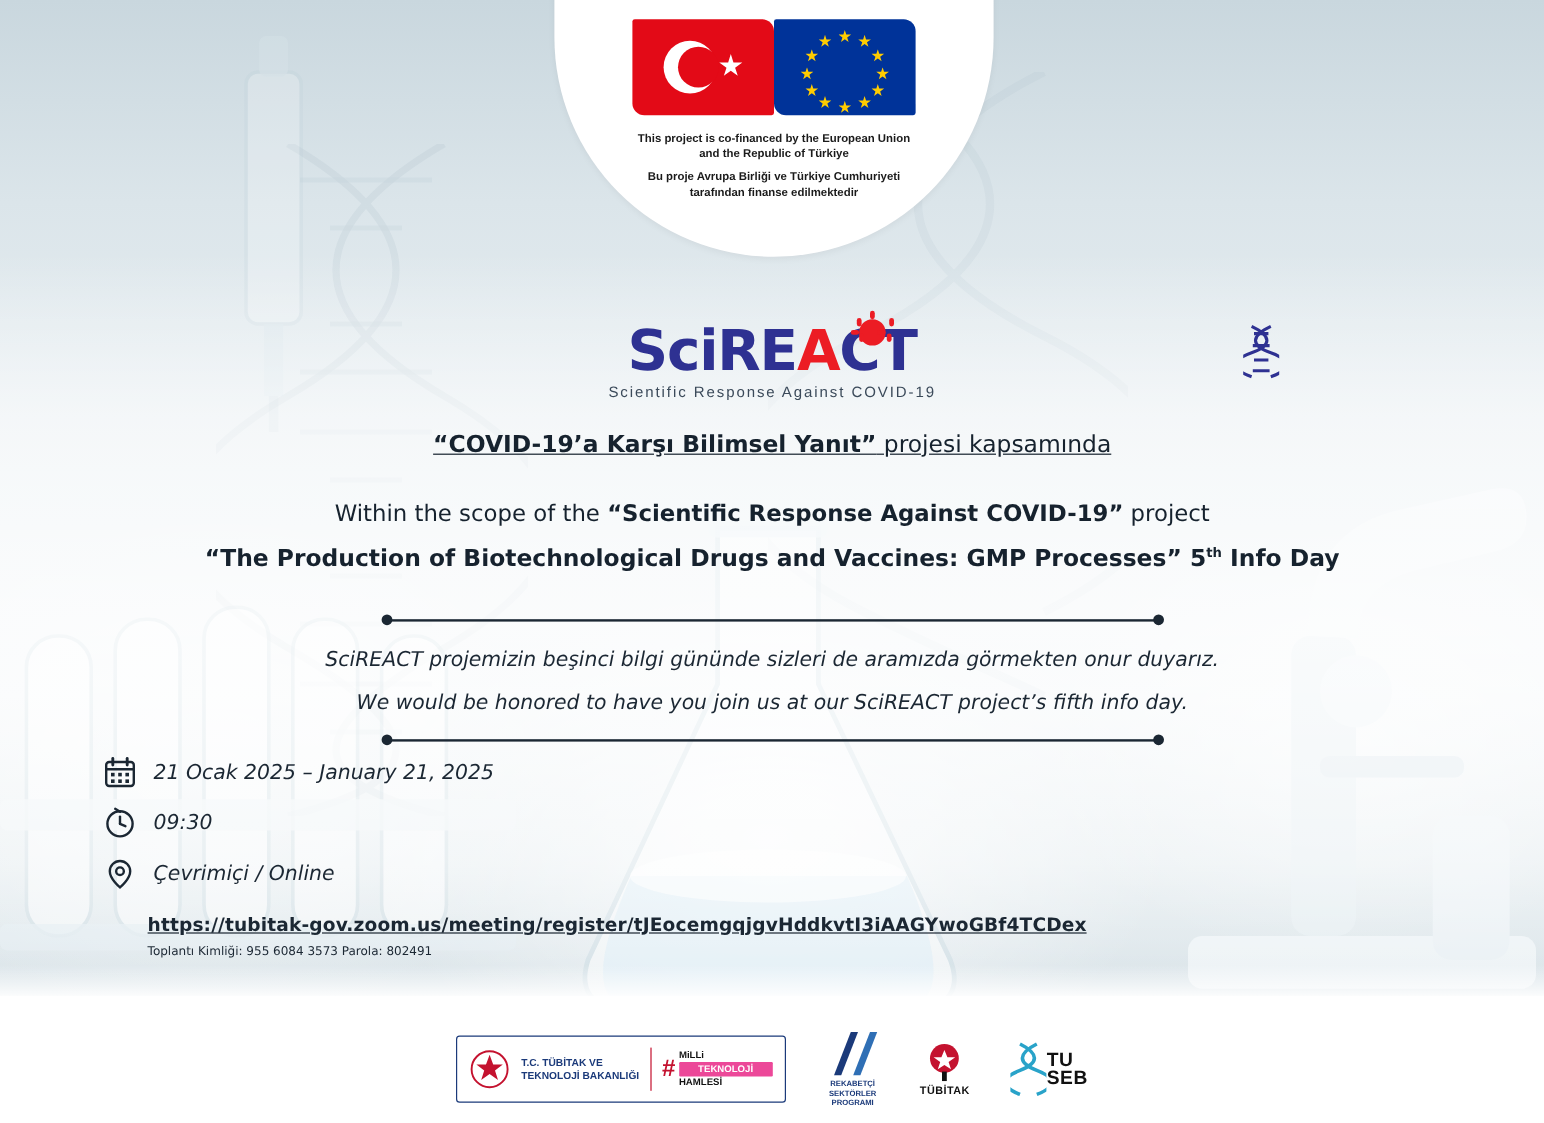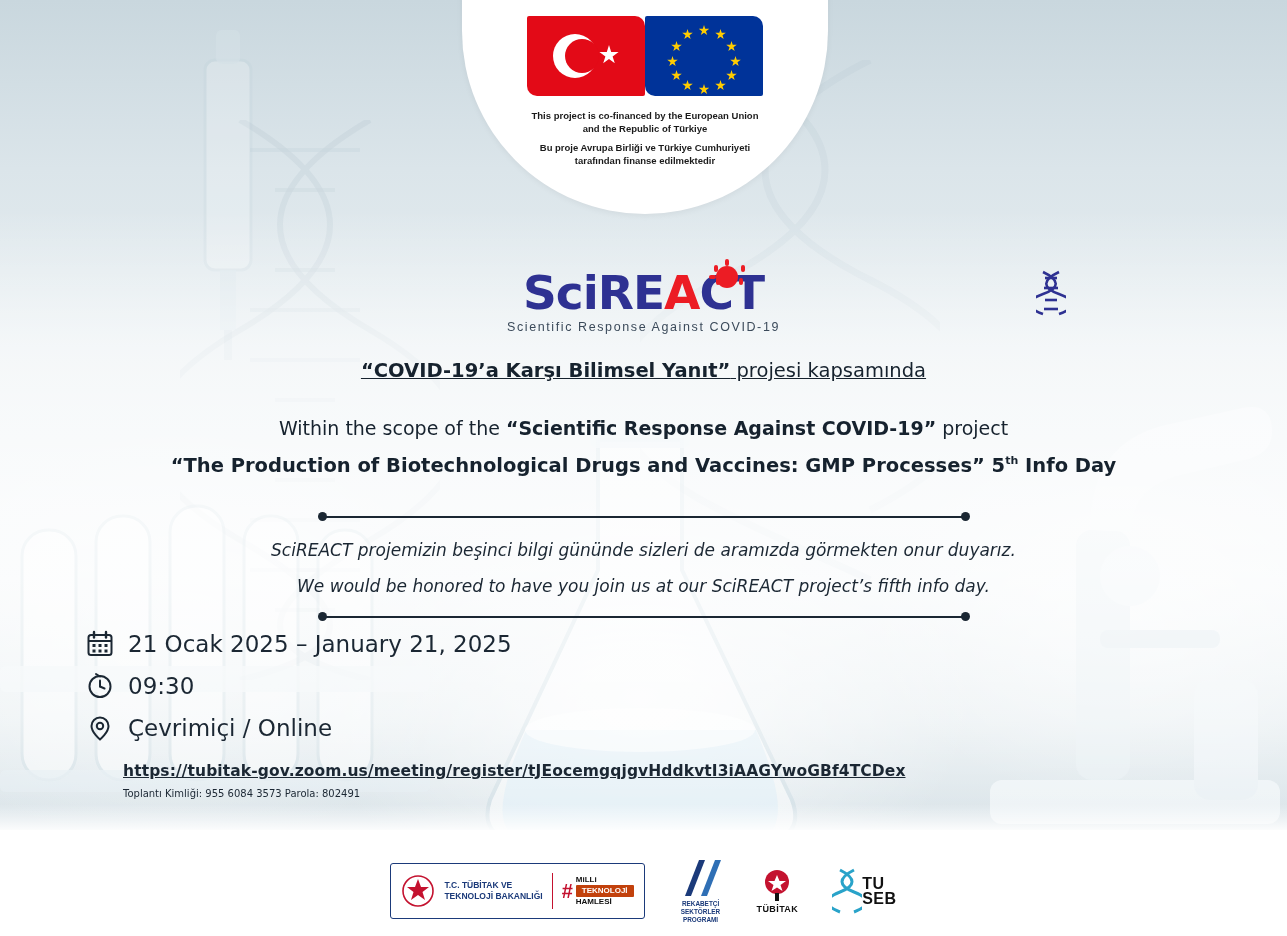--- a/index.html
+++ b/index.html
@@ -158,21 +158,21 @@
     font-family: "DejaVu Sans", sans-serif;
     font-style: italic; font-size: 17px; color: #1b2733;
     margin: 18px 0 0 0;
   }
   .it-line.second { margin-top: 16px; margin-bottom: 16px; }
 
   
   .details { position: absolute; left: 86px; top: 630px; }
   .drow { display: flex; align-items: center; margin-bottom: 14px; }
   .dicon { width: 28px; height: 28px; margin-right: 14px; flex: 0 0 28px; }
-  .dtext { font-family: "DejaVu Sans", sans-serif; font-size: 23px; color: #1b2733; }
+  .dtext { font-family: "DejaVu Sans", sans-serif; font-size: 17px; color: #1b2733; font-style: italic; }
 
   .linkline {
     position: absolute; left: 123px; top: 762px;
     font-family: "DejaVu Sans", sans-serif;
   }
   .zoomlink {
     font-size: 15.5px; font-weight: bold; color: #1b2733;
     text-decoration: underline; display: block; letter-spacing: .1px;
   }
   .meetingid { font-size: 10px; color: #1b2733; margin-top: 8px; display: block; }
@@ -186,21 +186,21 @@
     border: 1px solid #1b3a7a; border-radius: 3px;
     display: flex; align-items: center; height: 56px; padding: 0 10px; gap: 9px;
     background: #fff;
   }
   .tc-crest { width: 34px; height: 34px; }
   .tc-text { font-size: 8.5px; font-weight: bold; color: #1b3a7a; line-height: 11px; }
   .sep-v { width: 1px; height: 36px; background: #c4122f; }
   .milli { display: flex; align-items: center; gap: 3px; }
   .hash { color: #c4122f; font-size: 20px; font-weight: bold; line-height: 20px; }
   .milli-txt { font-size: 8px; font-weight: bold; color: #111; line-height: 10px; }
-  .milli-bar { background: #c2410c; color: #fff; font-size: 8px; font-weight: bold; padding: 1px 6px; border-radius: 1px; }
+  .milli-bar { background: #ec4899; color: #fff; font-size: 8px; font-weight: bold; padding: 1px 16px; border-radius: 1px; }
 
   .rekabet { display: flex; flex-direction: column; align-items: center; }
   .rekabet-mark { width: 44px; height: 40px; }
   .rekabet-txt { font-size: 6.4px; font-weight: bold; color: #1b3a7a; line-height: 8px; text-align: center; margin-top: 2px; }
 
   .tubitak { display: flex; flex-direction: column; align-items: center; }
   .tubitak-mark { width: 34px; height: 32px; }
   .tubitak-txt { font-size: 9px; font-weight: bold; color: #111; letter-spacing: .4px; margin-top: 3px; }
 
   .tuseb { display: flex; align-items: center; }

